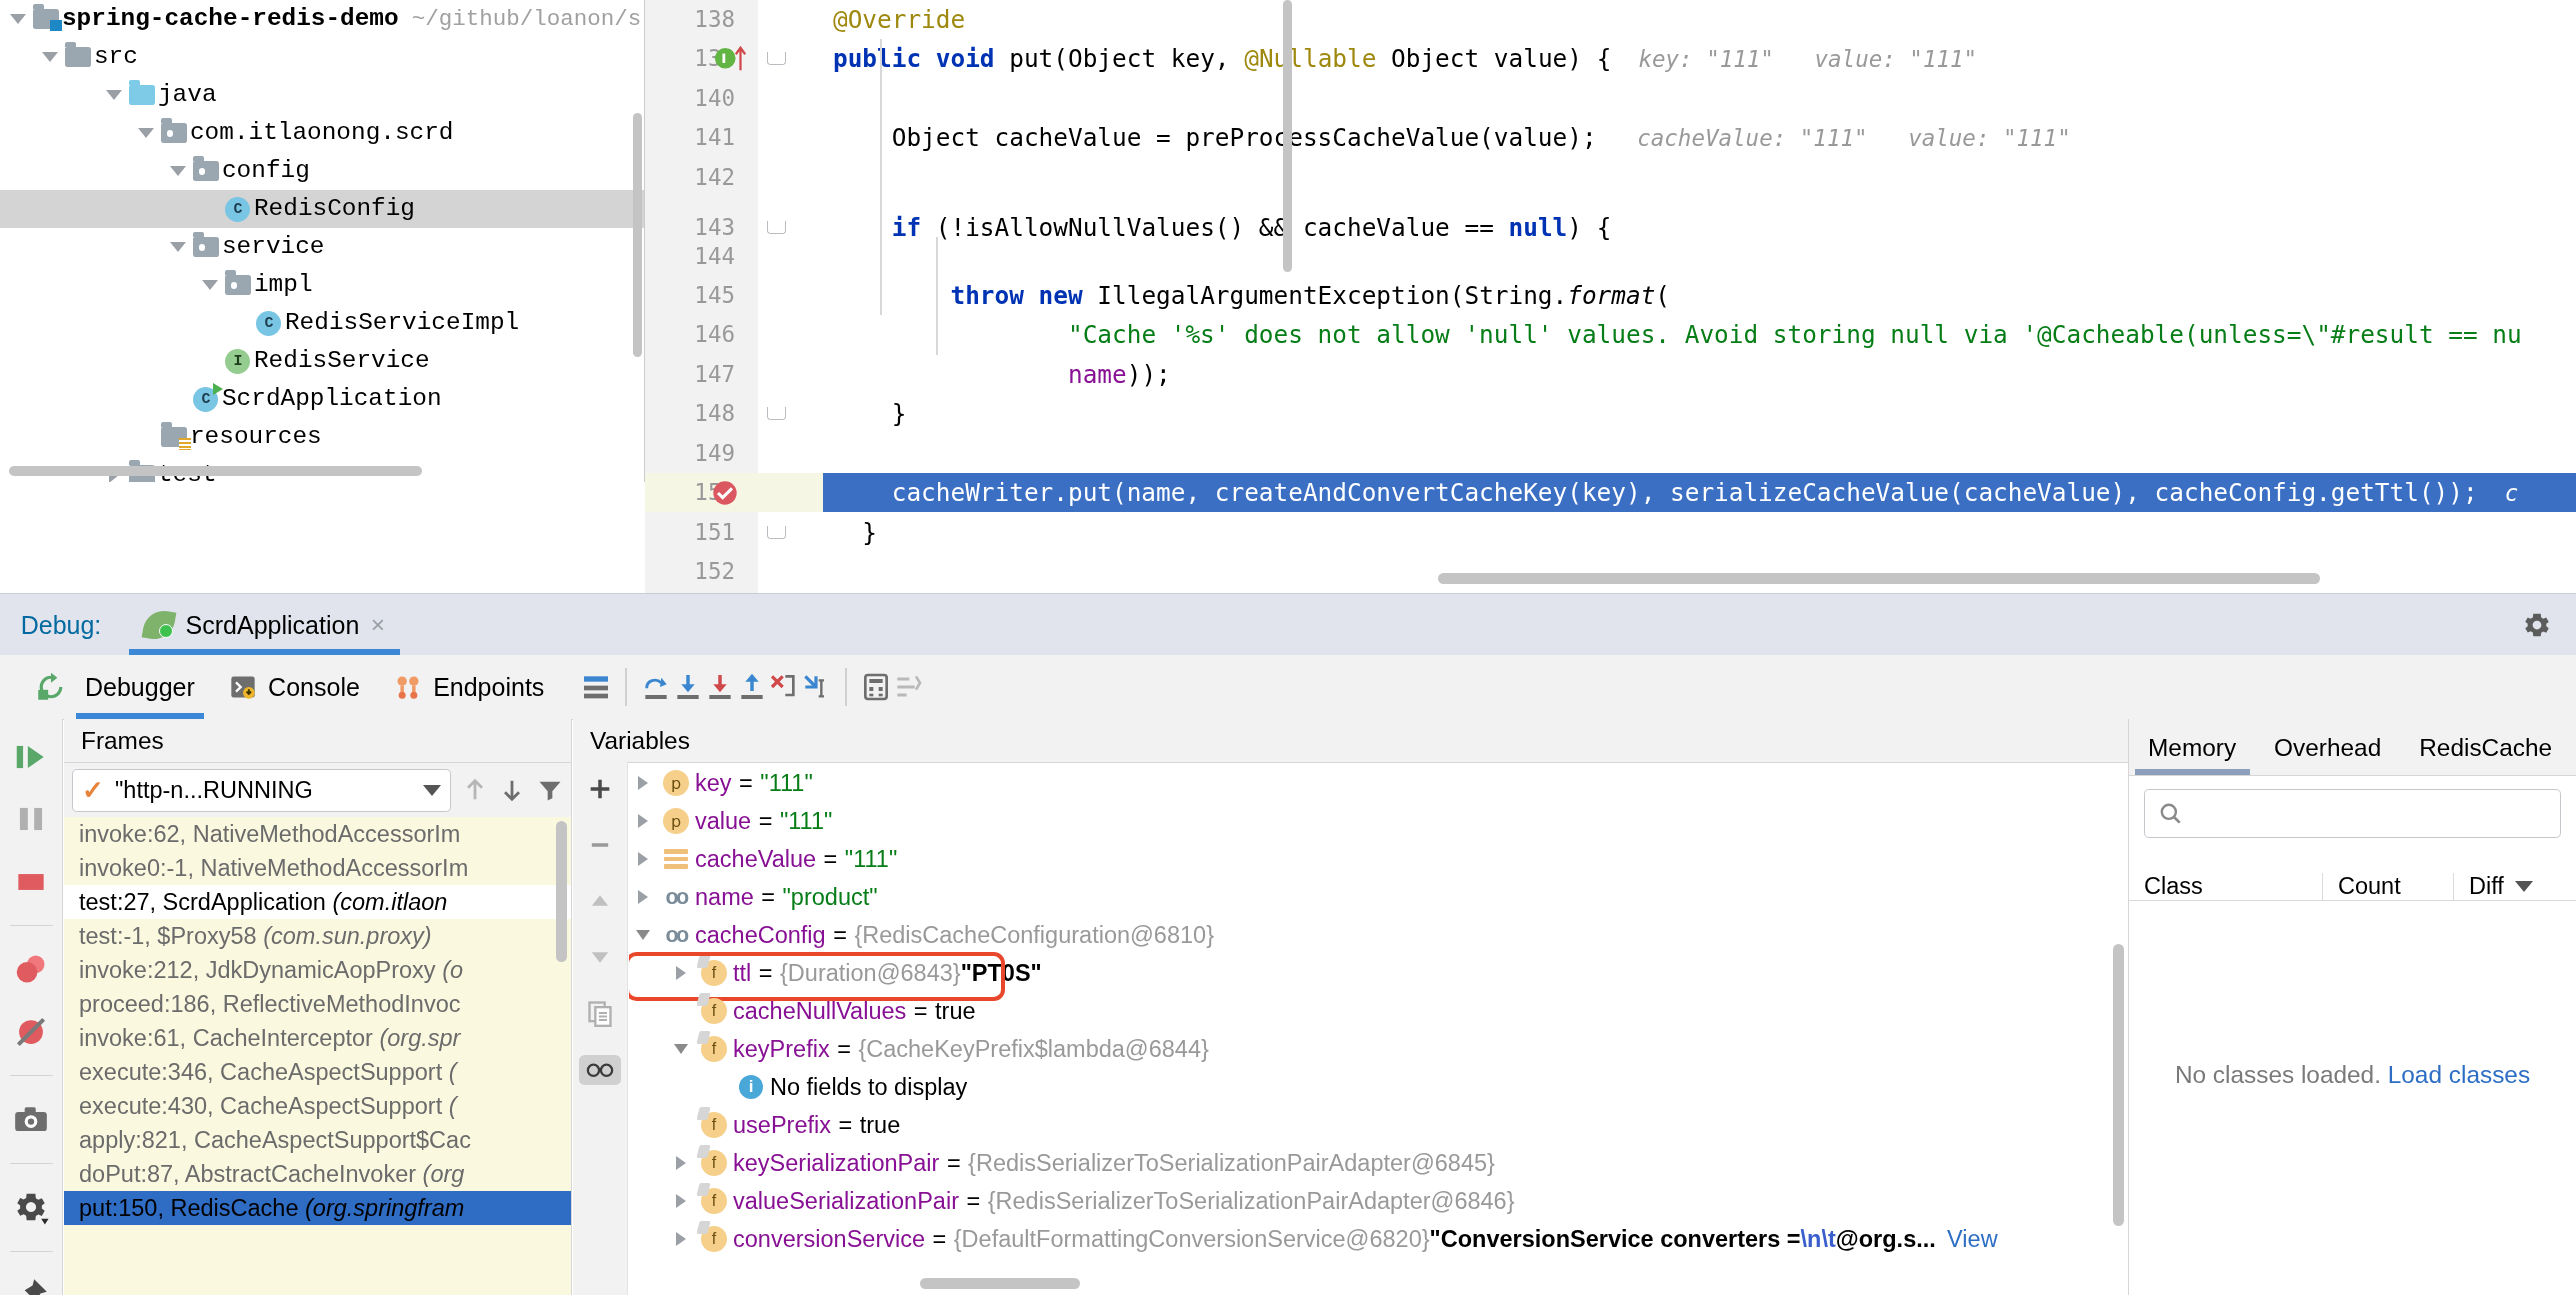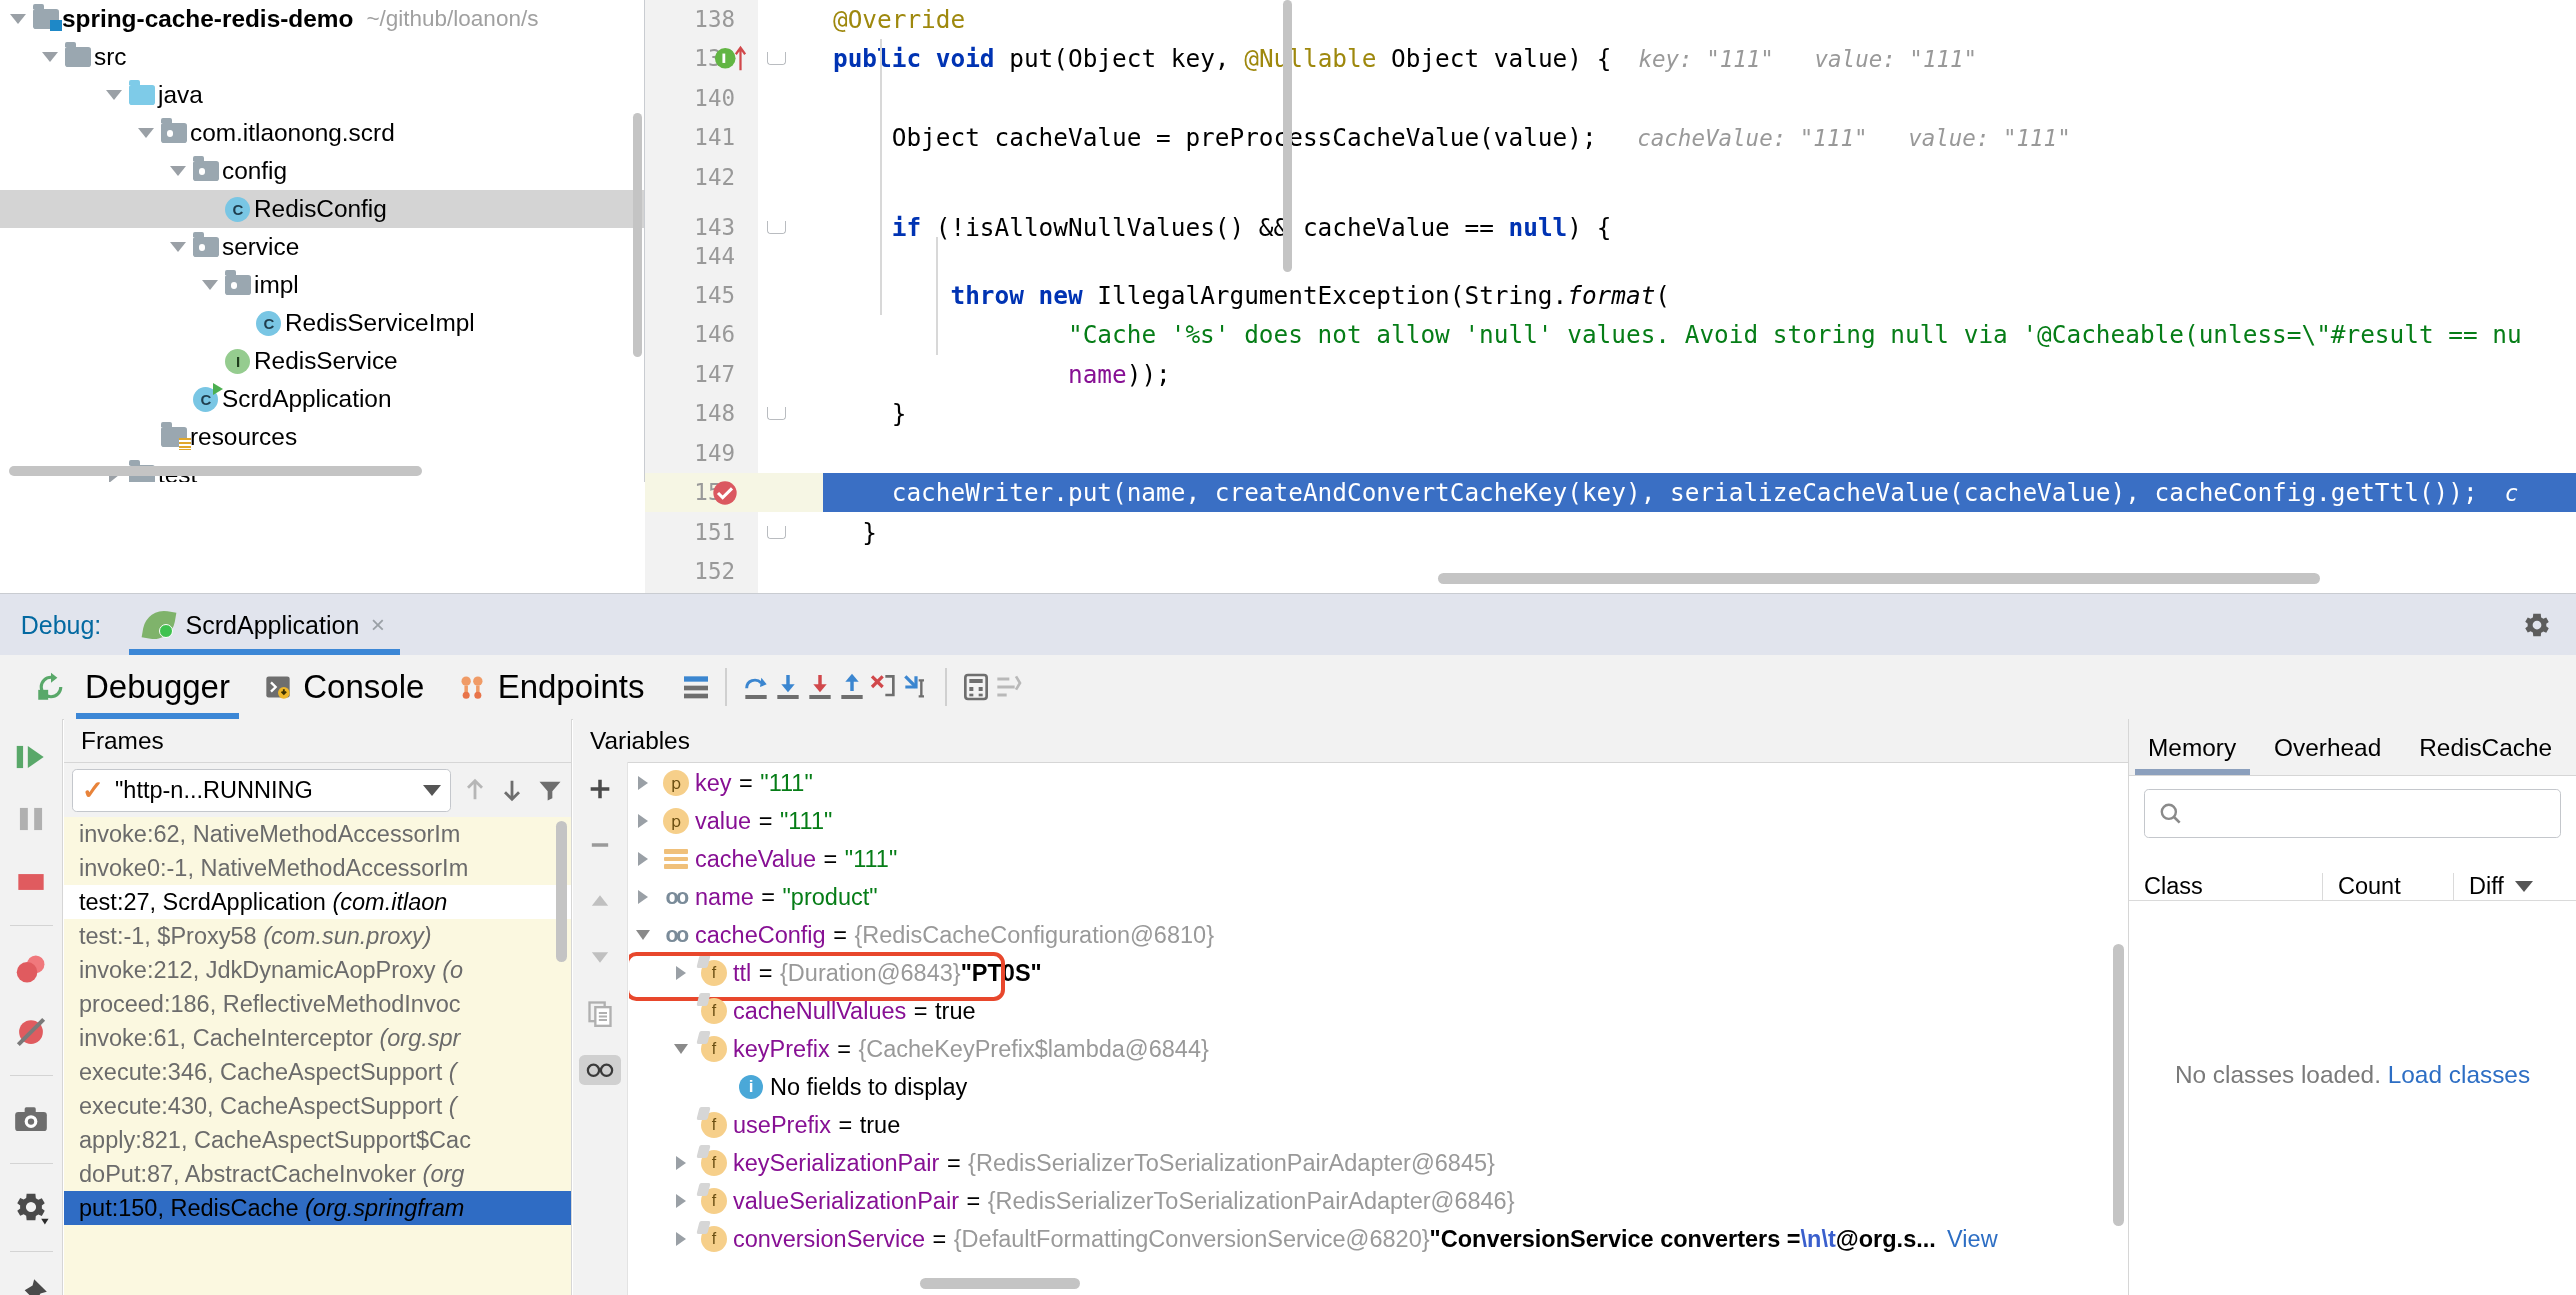--- a/index.html
+++ b/index.html
@@ -9,21 +9,21 @@
     font-size:23.5px;color:#000;background:#fff;
     -webkit-font-smoothing:antialiased;
   }
   .app{position:relative;width:2576px;height:1296px;}
 
   
   .top{position:absolute;left:0;top:0;width:2576px;height:593px;display:flex;}
 
   
   .tree{position:relative;width:644px;height:482px;background:#fff;
-        border-right:1.9px solid #c9ccd1;overflow:hidden;}
+        border-right:1.9px solid #c9ccd1;overflow:hidden;font-family:Liberation Mono, monospace;}
   .trow{display:flex;align-items:center;height:38px;padding-left:5.6px;white-space:nowrap;}
   .trow.sel{background:#d4d4d4;}
   .trow.hl{background:#fbf8e0;}
   .arrow{width:24.4px;height:38px;display:flex;align-items:center;justify-content:center;flex:none;}
   .arrow i{display:block;width:0;height:0;}
   .arrow.down i{border-left:8.4px solid transparent;border-right:8.4px solid transparent;border-top:10.3px solid #9aa0a6;}
   .arrow.right i{border-top:8.4px solid transparent;border-bottom:8.4px solid transparent;border-left:10.3px solid #9aa0a6;}
   .ic{width:32px;height:38px;flex:none;display:flex;align-items:center;justify-content:center;}
   .tlabel{font-size:24.4px;color:#000;line-height:38px;}
   .tlabel.b{font-weight:bold;}
@@ -84,21 +84,21 @@
   .springleaf .lf{position:absolute;inset:0;background:#7fb36b;border-radius:70% 0 70% 0;transform:rotate(10deg);}
   .springleaf .dot{position:absolute;right:0.9px;bottom:1.9px;width:12.2px;height:12.2px;border-radius:50%;background:#3ec24f;border:1.9px solid #fff;}
   .tabname{font-size:25px;}
   .xclose{color:#9aa0a6;font-size:24.4px;}
   .gear-top{position:absolute;right:24.4px;top:16px;}
 
   
   .dbg-tools{position:absolute;left:0;top:655px;width:2576px;height:64px;background:#f2f2f2;
              border-bottom:1.9px solid #d6d6d6;display:flex;align-items:center;}
   .vline{width:1.9px;height:38px;background:#d0d0d0;margin:0 13px;}
-  .tb-item{display:flex;align-items:center;gap:11.3px;height:64px;padding:0 17px;position:relative;font-size:33px;}
+  .tb-item{display:flex;align-items:center;gap:11.3px;height:64px;padding:0 17px;position:relative;font-size:25px;}
   .tb-item .under{position:absolute;left:7.5px;bottom:0;right:7.5px;height:5.6px;background:#3c87d6;}
 
   
   .rail{position:absolute;left:0;top:719px;width:62px;height:576px;background:#f2f2f2;border-right:1.9px solid #d6d6d6;
         display:flex;flex-direction:column;align-items:center;padding-top:19px;gap:24.4px;}
   .rail .sep{width:43px;height:1.9px;background:#d4d4d4;}
 
   .frames{position:absolute;left:64px;top:719px;width:507px;height:576px;background:#fff;border-right:1.9px solid #d6d6d6;}
   .panel-title{height:43px;line-height:43px;padding-left:17px;font-size:24.4px;background:#f2f2f2;
                border-bottom:1.9px solid #d6d6d6;}

